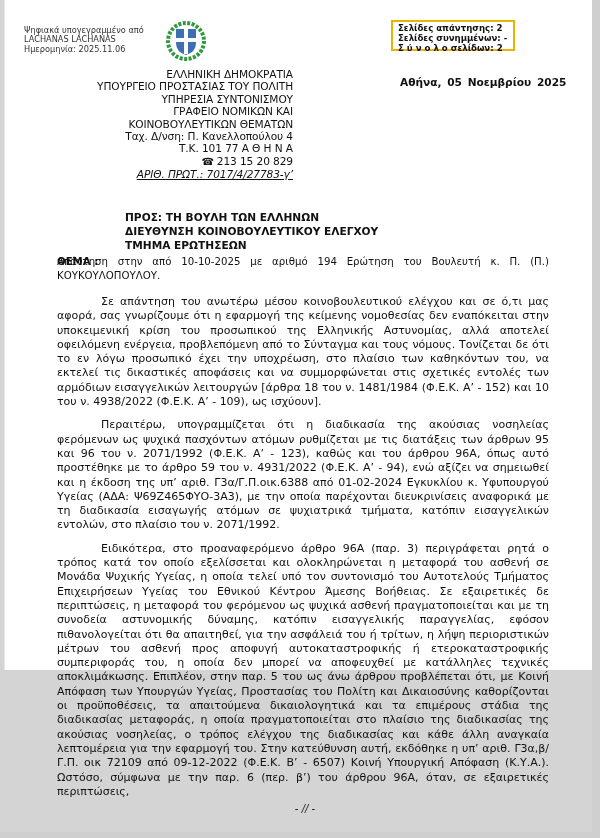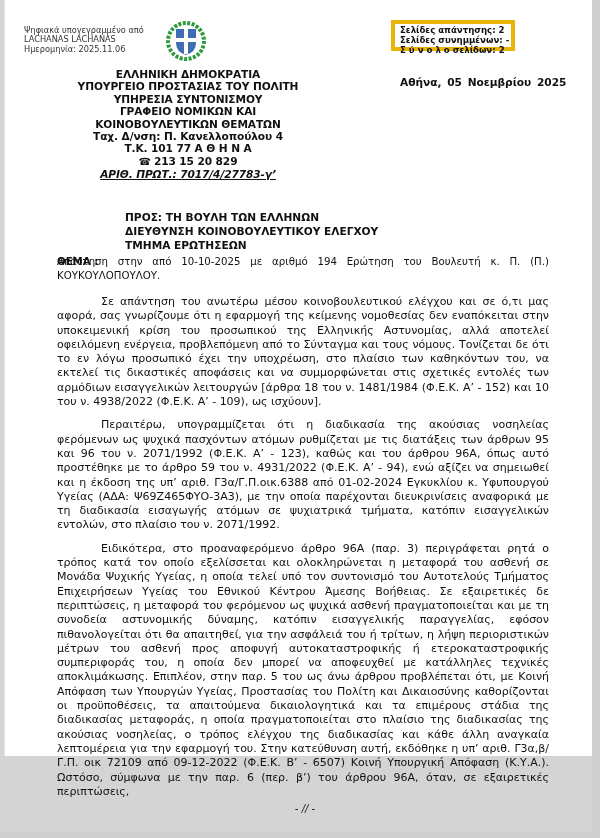--- a/index.html
+++ b/index.html
@@ -4,46 +4,46 @@
 <style>
   html, body { margin:0; padding:0; }
   body {
     width:600px; height:838px; overflow:hidden;
     background:#d4d4d4;
     font-family:"DejaVu Sans", sans-serif;
     color:#111;
     position:relative;
   }
   .page {
-    position:absolute; left:4px; top:0; width:588px; height:756px;
+    position:absolute; left:4px; top:0; width:588px; height:670px;
     background:#ffffff;
     border-left:1px solid #e6e6e6;
     border-right:1px solid #bdbdbd;
   }
   .rightbar { position:absolute; right:0; top:0; width:8px; height:838px; background:#cfcfcf; }
   .bottombar { position:absolute; left:0; bottom:0; width:600px; height:6px; background:#cfcfcf; }
 
   .sig {
     position:absolute; left:19px; top:26px;
     font-size:8.2px; line-height:9.4px; color:#333;
   }
   .emblem { position:absolute; left:160px; top:20px; width:42px; height:42px; }
 
   .header-block {
-    position:absolute; left:70px; top:68px; width:226px;
-    text-align:center; font-weight:bold; font-size:10.6px; line-height:12.4px;
+    position:absolute; left:62px; top:68px; width:226px;
+    text-align:right; font-weight:normal; font-size:10.6px; line-height:12.4px;
     letter-spacing:-0.1px;
   }
   .header-block div { white-space:nowrap; }
   .prot { text-decoration:underline; font-style:italic; }
   .phone-icon { font-size:10px; margin-right:3px; }
 
   .pages-box {
     position:absolute; left:386px; top:20px; width:124px; height:31px;
-    border:4px solid #eab308;
+    border:2px solid #eab308;
     font-size:8.6px; line-height:10px; font-weight:bold;
     padding:1px 0 0 5px; box-sizing:border-box;
   }
   .pages-box .row { white-space:nowrap; }
   .date {
     position:absolute; left:395px; top:76px;
     font-weight:bold; font-size:10.6px; white-space:nowrap; word-spacing:2px;
   }
 
   .recipient {

